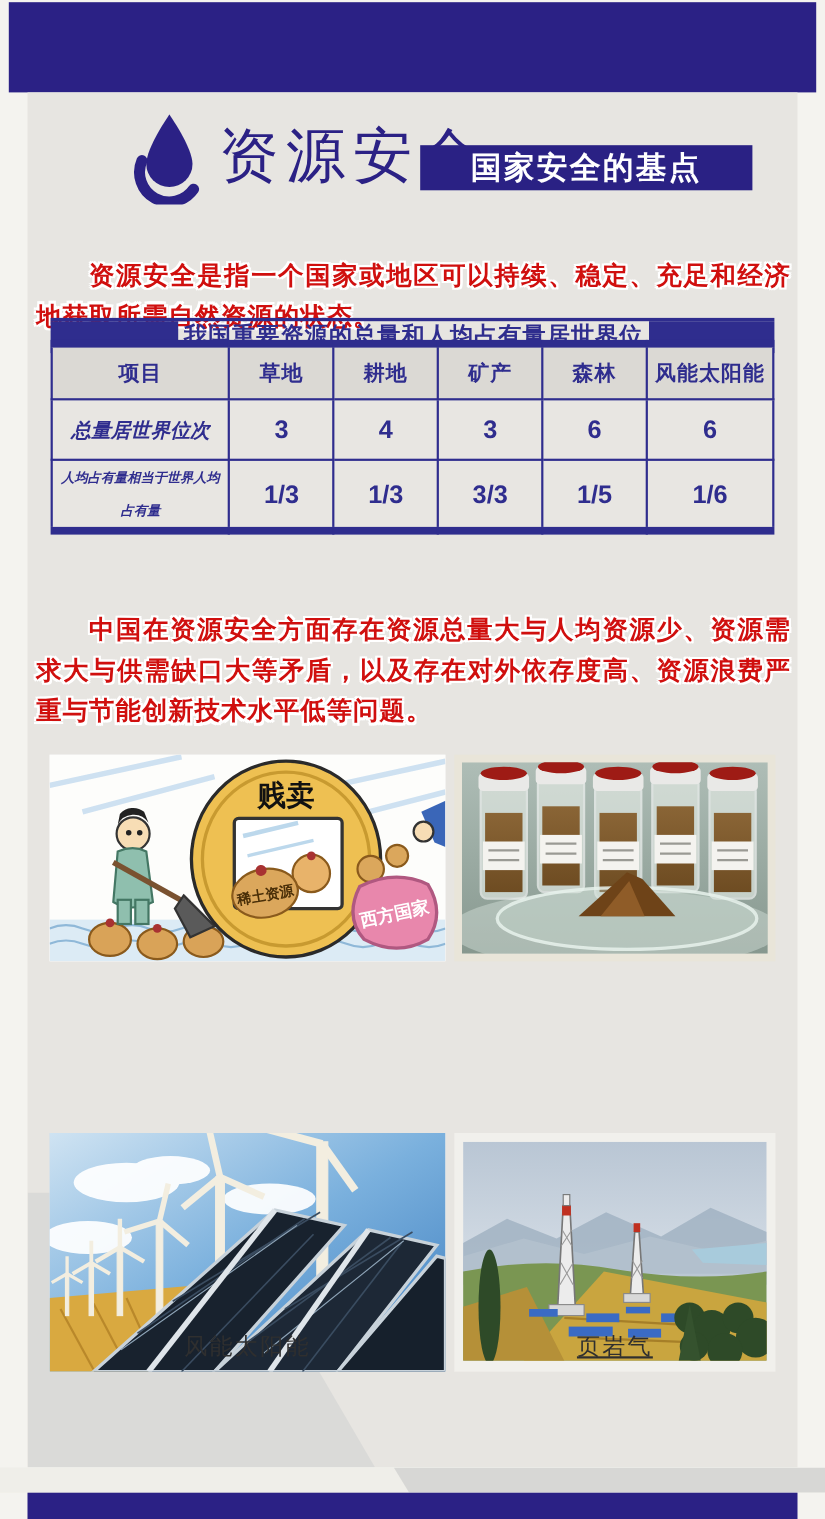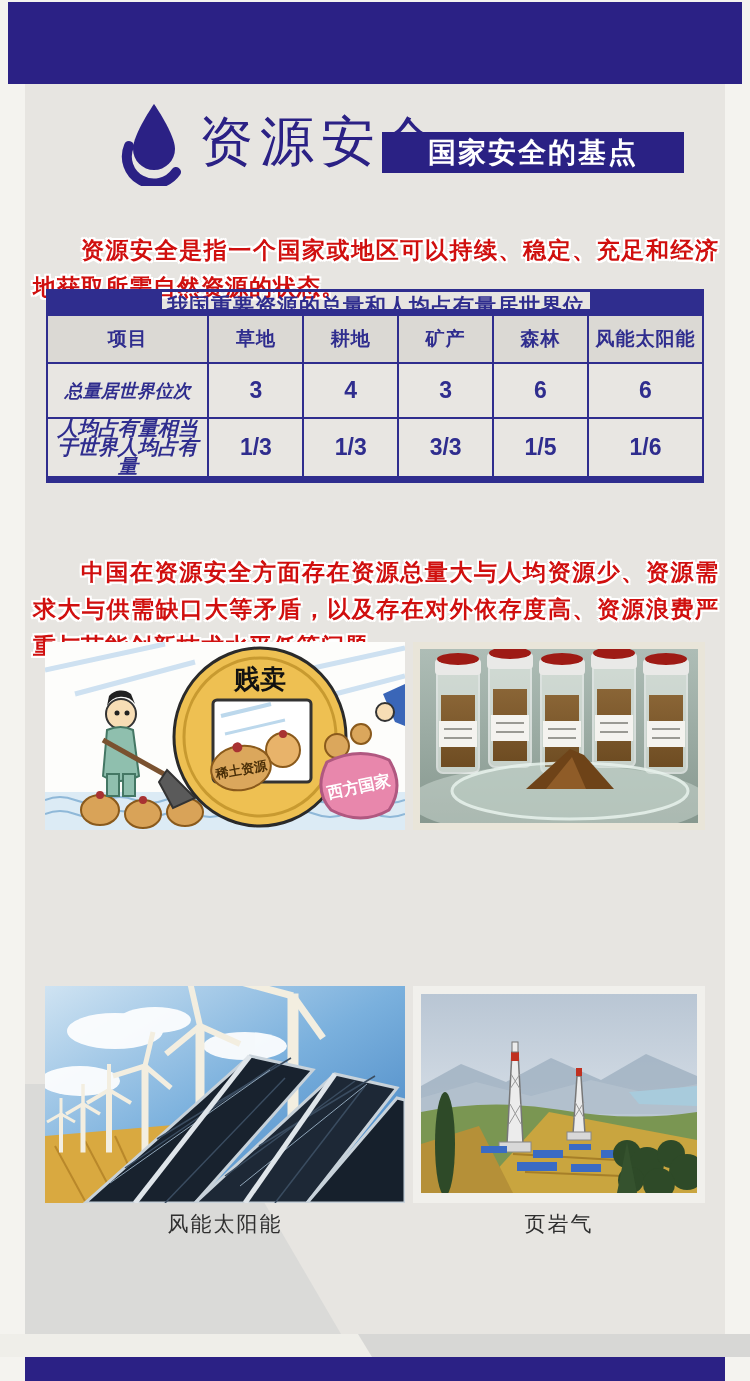--- a/index.html
+++ b/index.html
@@ -45,33 +45,33 @@
     line-height:27px;letter-spacing:1px;}
   
   .res-table-wrap{left:21px;top:225px;width:742px;}
   table.res{border-collapse:collapse;width:658px;
     border-top:7px solid #2f2d8e;border-bottom:7px solid #2f2d8e;}
   table.res th,table.res td{border:2px solid #2f2d8e;text-align:center;
     color:#2f2d8e;font-weight:bold;padding:0 3px;}
   table.res th{height:46px;font-size:19px;background:#dbd9d4;letter-spacing:1px;}
   table.res td{height:53px;background:#e8e6e2;}
   td.rowlabel{font-size:18px;font-style:italic;}
-  td.rowlabel.small{font-size:20px;line-height:19px;}
+  td.rowlabel.small{font-size:12px;line-height:30px;}
   td.val{font-size:23px;}
   
-  .fig{overflow:hidden;}
+  .fig{overflow:hidden;margin-top:44px;}
   .fig-cartoon{left:20px;top:558px;width:360px;height:188px;background:#fdfdfb;}
   .fig-vials{left:388px;top:558px;width:292px;height:188px;background:#e9e5d9;}
   .fig-vials svg{position:absolute;left:7px;top:7px;}
   .fig-wind{left:20px;top:902px;width:360px;height:217px;background:#cfe0ee;}
   .fig-shale{left:388px;top:902px;width:292px;height:217px;background:#f1f0ec;}
   .fig-shale svg{position:absolute;left:8px;top:8px;}
   .caption{top:1126px;text-align:center;color:#2f2f2f;font-size:21px;font-weight:500;letter-spacing:2px;}
   .caption.l{left:20px;width:360px;}
-  .caption.r{left:388px;width:292px;}
+  .caption.r{left:388px;width:292px;text-decoration:underline;}
 </style>
 </head>
 <body>
 
 <div class="abs top-bar"></div>
 
 <div class="abs card">
   <div class="deco-poly"></div>
 
   <svg class="abs drop-icon" viewBox="0 0 66 84">

